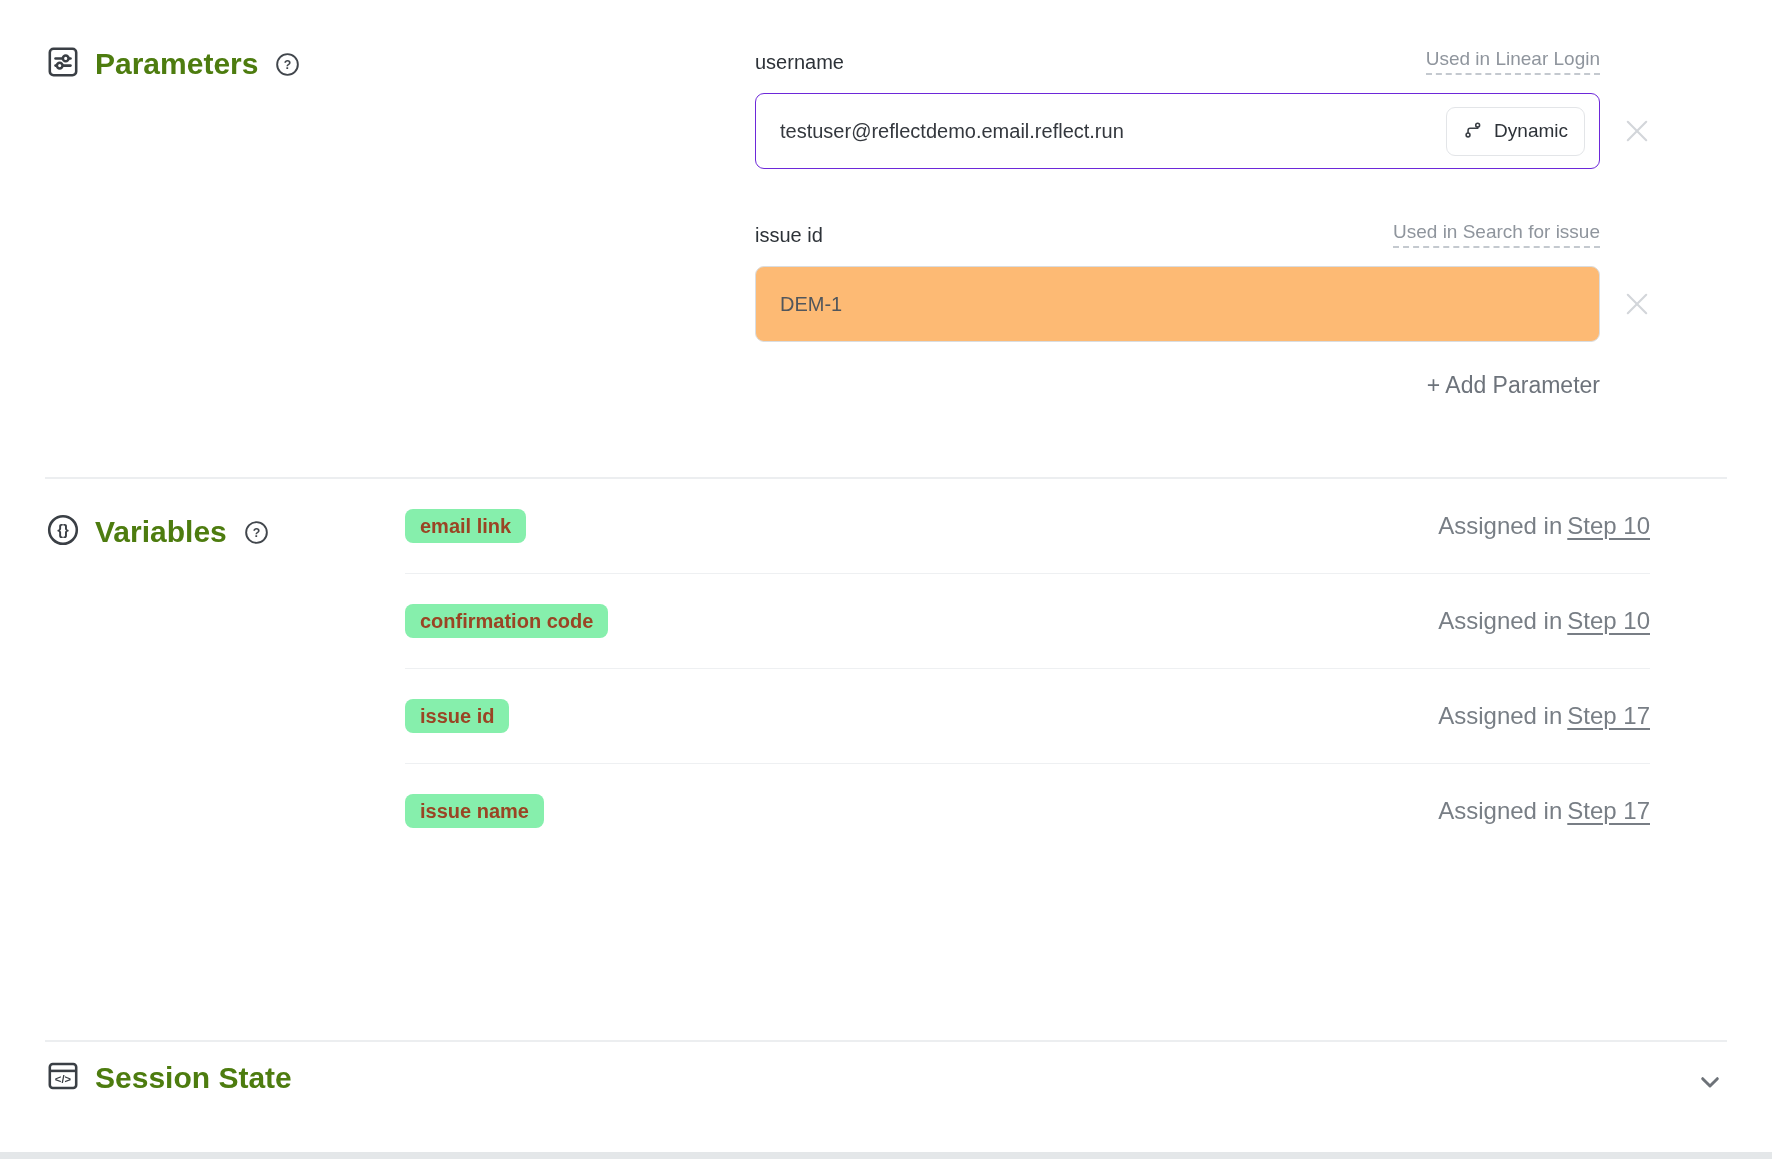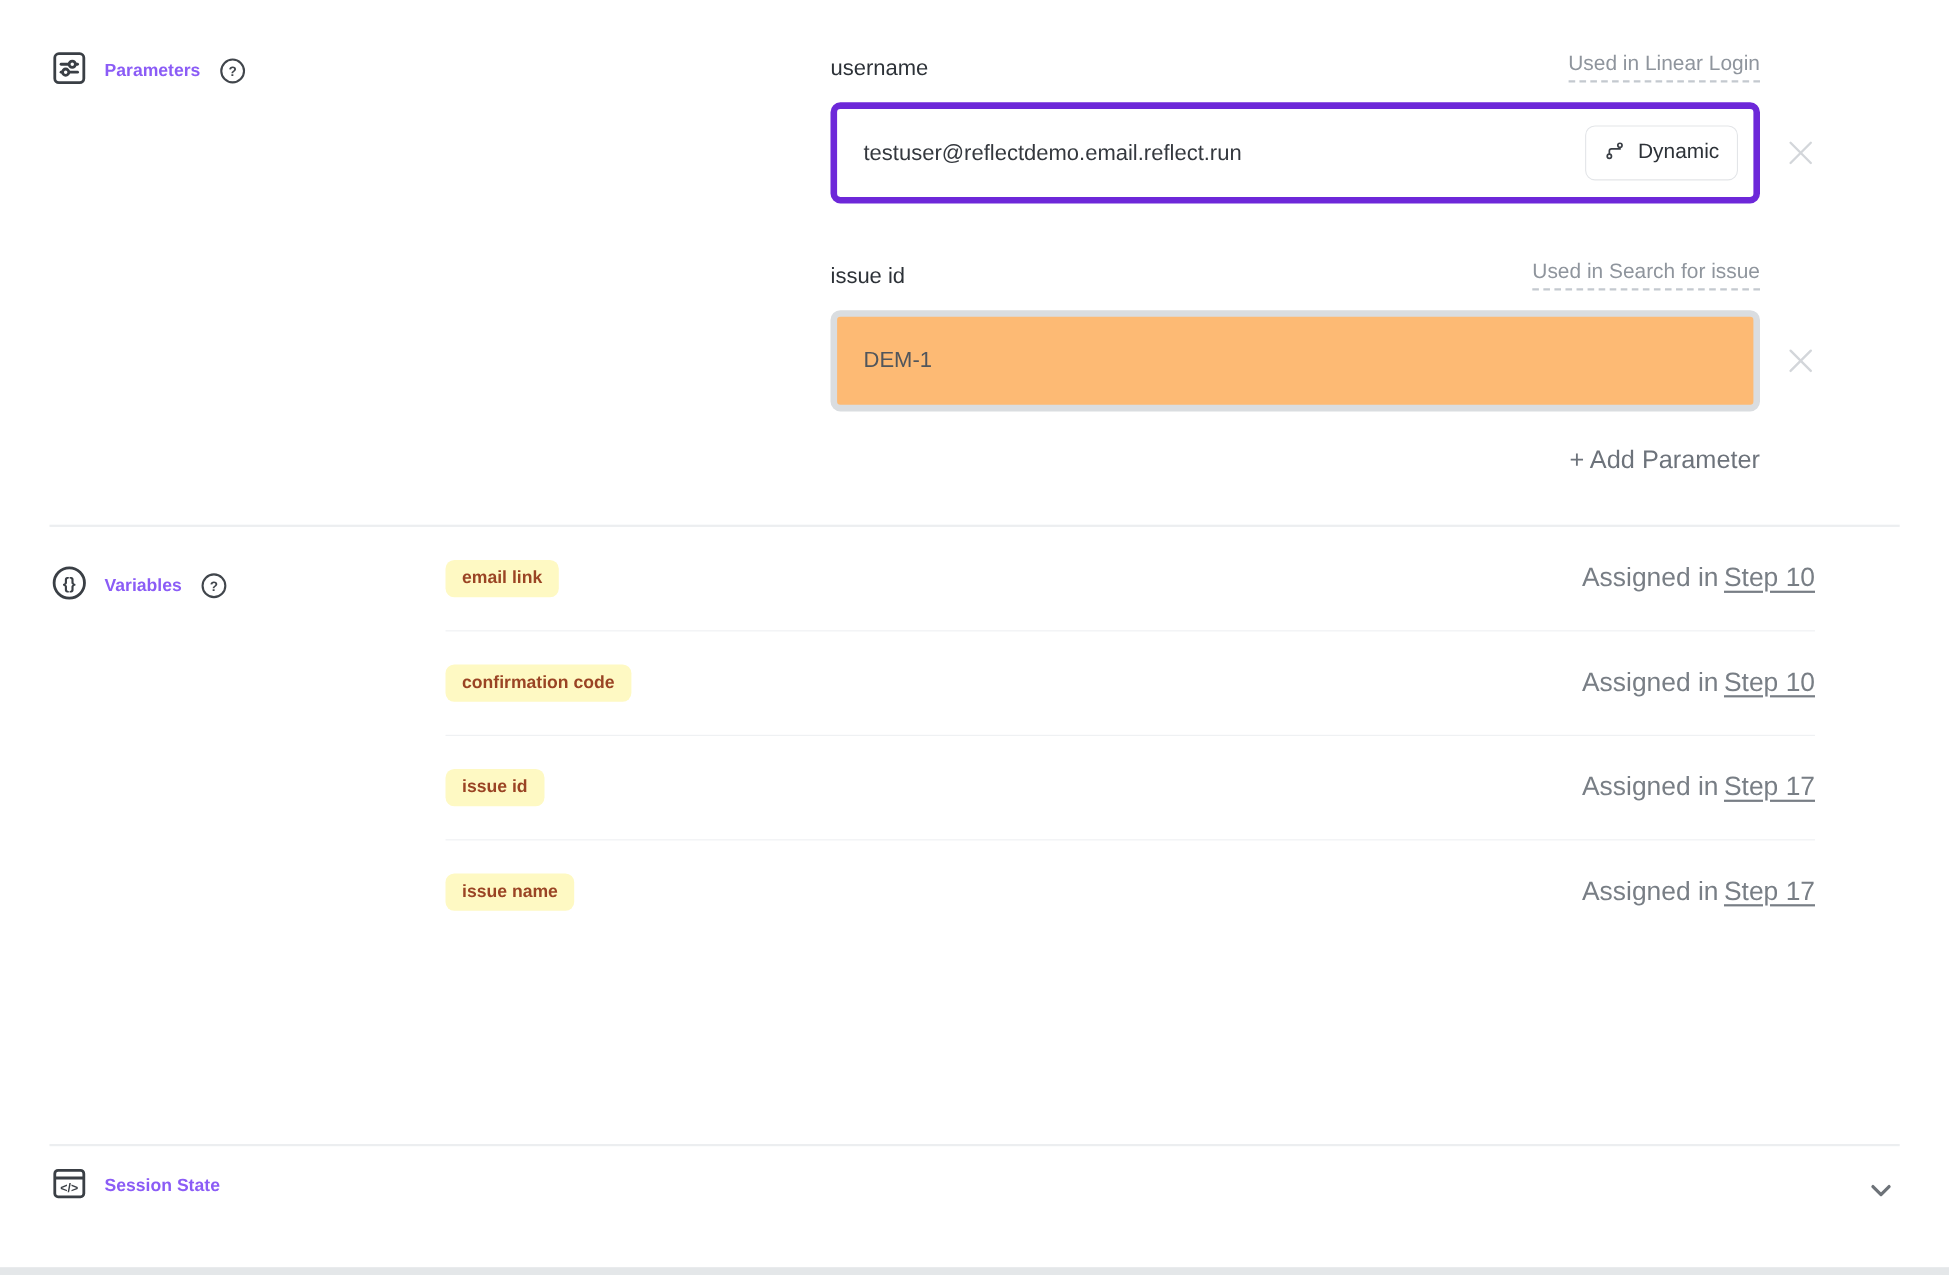--- a/index.html
+++ b/index.html
@@ -2,47 +2,47 @@
 <html><head>
 <meta charset="utf-8">
 <style>
   * { box-sizing: border-box; }
   html, body { margin: 0; padding: 0; background: #fff; }
   body { font-family: "Liberation Sans", sans-serif; color: #2d3238; }
   .page { position: relative; width: 1772px; height: 1159px; background: #fff; overflow: hidden; }
 
   
   .section-head { display: flex; align-items: center; gap: 14px; }
-  .section-title { font-size: 16px; font-weight: 700; margin: 0; color: #8b5cf6; }
+  .section-title { font-size: 30px; font-weight: 700; margin: 0; color: #4d7c0f; }
   .help-btn { display: inline-flex; align-items: center; cursor: pointer; margin-left: 2px; }
 
   
   .params-section { position: relative; height: 477px; }
   .params-head { position: absolute; left: 45px; top: 44px; }
   .params-col { margin-left: 755px; padding-top: 48px; width: 845px; }
   .param-label-row { display: flex; justify-content: space-between; align-items: flex-end; margin-bottom: 18px; }
   .param-name { font-size: 20px; font-weight: 400; line-height: 25px; color: #2d3238; }
   .used-link { font-size: 19px; color: #8f959d; text-decoration: none; border-bottom: 2px dashed #c4c9cf; padding-bottom: 3px; cursor: pointer; }
   .param-input-wrap { position: relative; }
-  .param-input { display: flex; align-items: center; justify-content: space-between; height: 92px; border: 6px solid #6d28d9; border-radius: 9px; background: #fff; padding: 0 14px 0 24px; font-size: 20px; color: #34383e; }
+  .param-input { display: flex; align-items: center; justify-content: space-between; height: 76px; border: 1px solid #6d28d9; border-radius: 9px; background: #fff; padding: 0 14px 0 24px; font-size: 20px; color: #34383e; }
   .param-input.readonly { background: #fdba74; border-color: #dadde0; color: #51565c; }
   .dynamic-btn { display: inline-flex; align-items: center; gap: 9px; background: #fff; border: 1px solid #e3e5e8; border-radius: 9px; padding: 10px 16px; font-size: 19px; color: #2d3238; font-family: inherit; cursor: pointer; justify-content: flex-end; }
   .remove-x { position: absolute; right: -54px; top: 50%; transform: translateY(-50%); width: 34px; height: 34px; display: flex; align-items: center; justify-content: center; cursor: pointer; }
   .param-row + .param-row { margin-top: 52px; }
   .add-param { margin-top: 30px; text-align: right; font-size: 23px; color: #6d737b; cursor: pointer; }
 
   .divider { border: none; border-top: 2px solid #eceef0; margin: 0 45px; }
 
   
   .vars-section { position: relative; padding-bottom: 182px; }
   .vars-head { position: absolute; left: 45px; top: 33px; }
   .vars-rows { margin-left: 405px; width: 1245px; }
   .var-row { display: flex; justify-content: space-between; align-items: center; padding: 30px 0; border-bottom: 1px solid #eef0f2; }
   .var-row:last-child { border-bottom: none; }
-  .var-badge { background: #fef9c3; color: #9a4424; font-weight: 700; font-size: 16px; line-height: 24px; padding: 5px 15px; border-radius: 8px; }
+  .var-badge { background: #86efac; color: #9a4424; font-weight: 700; font-size: 20px; line-height: 24px; padding: 5px 15px; border-radius: 8px; }
   .assigned { font-size: 24px; color: #787e85; }
   .step-link { color: #787e85; text-decoration: underline; text-underline-offset: 4px; text-decoration-thickness: 1.5px; margin-left: 5px; cursor: pointer; }
 
   
   .session-section { position: relative; padding: 16px 45px 0; }
   .session-sub { margin-top: 10px; font-size: 20px; color: #8a919b; }
   .chevron-btn { position: absolute; right: 46px; top: 24px; cursor: pointer; }
 
   .bottom-strip { position: absolute; left: 0; right: 0; bottom: 0; height: 7px; background: #e4e7e9; }
 </style>

